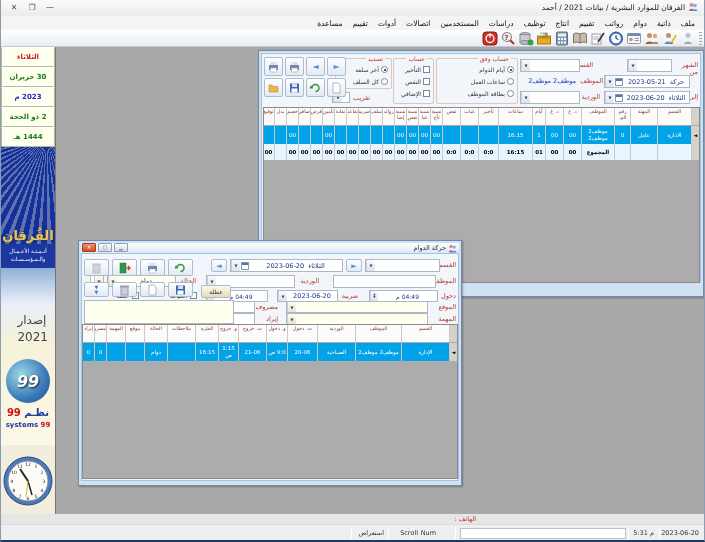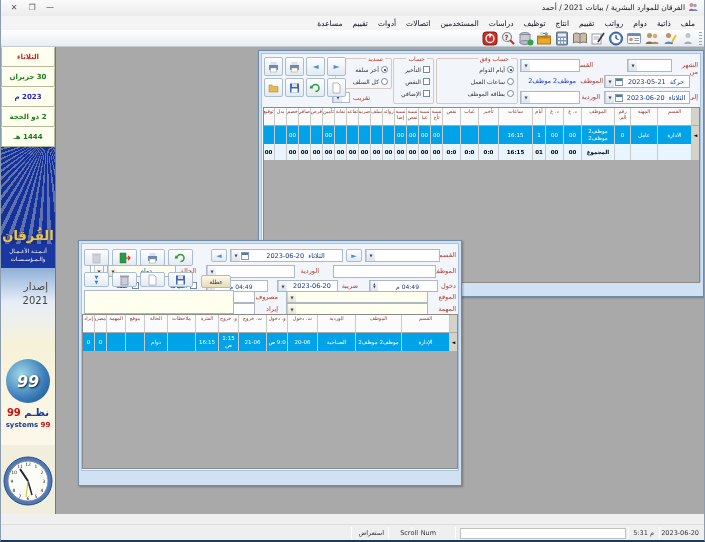--- a/index.html
+++ b/index.html
@@ -18,21 +18,21 @@
 
 #mdi{position:absolute;top:47px;left:0;right:0;height:467px;background:#a9a9a9;overflow:hidden}
 
 #sidebar{position:absolute;top:0;left:0;width:55px;height:467px;border-right:1px solid #777;background:#f6f2dc}
 .datebox{height:20px;background:#fffff0;border:1px solid #b8b89a;border-top-color:#fff;display:flex;align-items:center;justify-content:center;font-size:7px;font-weight:bold}
 #bluepanel{height:97px;background:#14309a;position:relative;overflow:hidden}
 #bluepanel .rays{position:absolute;inset:0;background:repeating-conic-gradient(from 150deg at 85% -10%,rgba(255,255,215,.32) 0deg 2.2deg,transparent 2.2deg 5.5deg)}
 #brand{position:absolute;bottom:1px;right:1px;left:1px;text-align:center;font-size:13px;color:#e8c55a;font-weight:bold;text-shadow:0 0 2px #000,0 0 1px #fff}
 #slogan{height:24px;background:#1a38a0;color:#fff;font-size:5.5px;text-align:center;padding-top:3px;line-height:1.5}
 #gradzone{height:77px;background:linear-gradient(180deg,#8fb0d8,#e8eef8 45%,#f6f2d8);position:relative}
-#release{position:absolute;top:12px;right:7px;font-size:10px;color:#444;text-align:right;line-height:1.4}
+#release{position:absolute;top:44px;right:7px;font-size:12px;color:#444;text-align:left;line-height:1.4}
 #logozone{height:100px;background:linear-gradient(180deg,#f6f2d8,#fbf8ea);position:relative}
 #circ99{position:absolute;top:14px;left:5px;width:44px;height:44px;border-radius:50%;background:radial-gradient(circle at 35% 35%,#9fd8e8,#3a7ab8 60%,#1a4a88);display:flex;align-items:center;justify-content:center;color:#fff;font-size:16px;font-weight:bold;font-style:italic;text-shadow:1px 1px 2px #123}
 #nlogo{position:absolute;top:62px;left:0;right:0;text-align:center;font-size:10px;font-weight:bold;color:#1a3a9c}
 #nlogo .red,#slogo .red{color:#cc1111}
 #slogo{position:absolute;top:76px;left:0;right:0;text-align:center;font-size:7px;font-weight:bold;color:#1a3a9c}
 #clockzone{height:72px;background:#f2eedd;display:flex;align-items:center;justify-content:center}
 
 .win{position:absolute;border:1px solid #6d8cab;background:#cfe1f3;padding:2px;box-shadow:1px 1px 2px rgba(0,0,0,.3)}
 .wtitle{height:10px;background:linear-gradient(#ffffff,#dce8f6);position:relative}
 .wtitle .wtext{position:absolute;right:2px;top:0;font-size:6.5px;color:#223;display:flex;align-items:center;gap:2px;line-height:10px}
@@ -479,20 +479,36 @@
               <div class="gc" style="width: 12px;">00</div>
               <div class="gc" style="width: 12px;">00</div>
               <div class="gc" style="width: 12px;"></div>
               <div class="gc" style="width: 12px;">00</div>
             </div>
           </div>
       </div>
     </div>
 
     <div class="win" id="att-win" style="left:77px;top:193px;width:384px;height:246px">
+      <div class="wtitle">
+        <span class="wtext">
+            <svg width="9" height="9">
+              <circle cx="3" cy="2.5" r="1.7" fill="#d88"></circle>
+              <path d="M1 8.5 C1 5.5 5 5.5 5 8.5 Z" fill="#86a"></path>
+              <circle cx="6.3" cy="3" r="1.5" fill="#8ac"></circle>
+              <path d="M4 8.5 C4 6 8.5 6 8.5 8.5 Z" fill="#68c"></path>
+            </svg>
+            <span>حركة الدوام</span>
+          </span>
+        <span class="wbtns">
+          <span class="wbtn close-red">✕</span>
+          <span class="wbtn">▢</span>
+          <span class="wbtn">▁</span>
+        </span>
+      </div>
       <div class="wclient" id="att-client">
         <span class="flabel" style="right:2px;top:7px">القسم</span>
         <div class="combo" style="right:18px;top:5px;width:75px">
             <span class="dd">▼</span>
             <span class="ctext"></span>
           </div>
         <div class="tbtn" style="right:96px;top:5px;width:16px;height:13px">
             <span style="color:#4a90d8;font-size:7px">►</span>
           </div>
         <div class="combo" style="right:115px;top:5px;width:113px">
@@ -641,20 +657,23 @@
               <div class="gc" style="width: 19px;"></div>
               <div class="gc" style="width: 19px;"></div>
               <div class="gc" style="width: 12px;">0</div>
               <div class="gc" style="width: 12px;">0</div>
             </div>
           </div>
       </div>
     </div>
   </div>
 
+  <div id="phonebar">
+    <span class="flabel" style="right:228px">الهاتف :</span>
+  </div>
   <div id="statusbar">
     <span class="sbitem" style="right:5px">2023-06-20</span>
     <span class="sbsep" style="right:44px"></span>
     <span class="sbitem" style="right:50px">م 5:31</span>
     <span class="sbsep" style="right:75px"></span>
     <span class="sbinput" style="right:78px;width:166px"></span>
     <span class="sbsep" style="right:248px"></span>
     <span class="sbitem" style="right:268px">Num</span>
     <span class="sbsep" style="right:292px"></span>
     <span class="sbitem" style="right:286px">Scroll</span>

